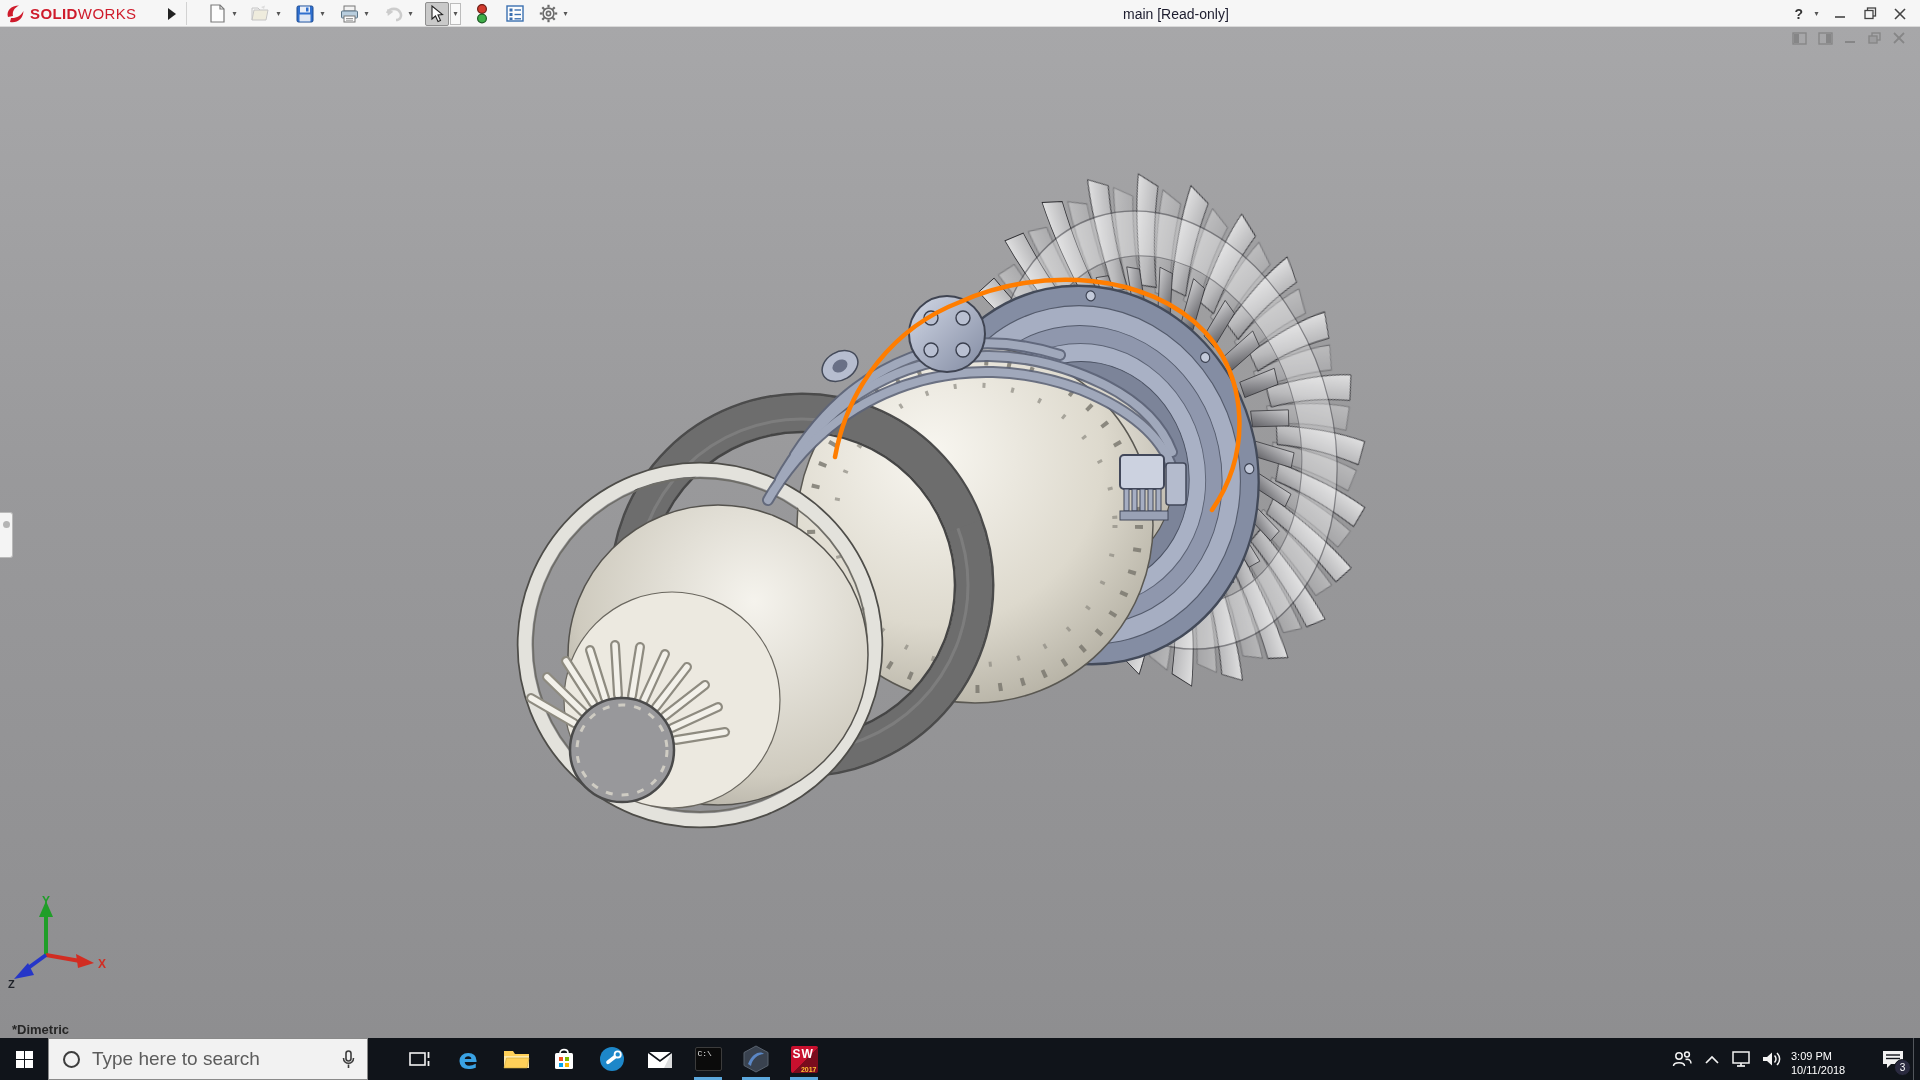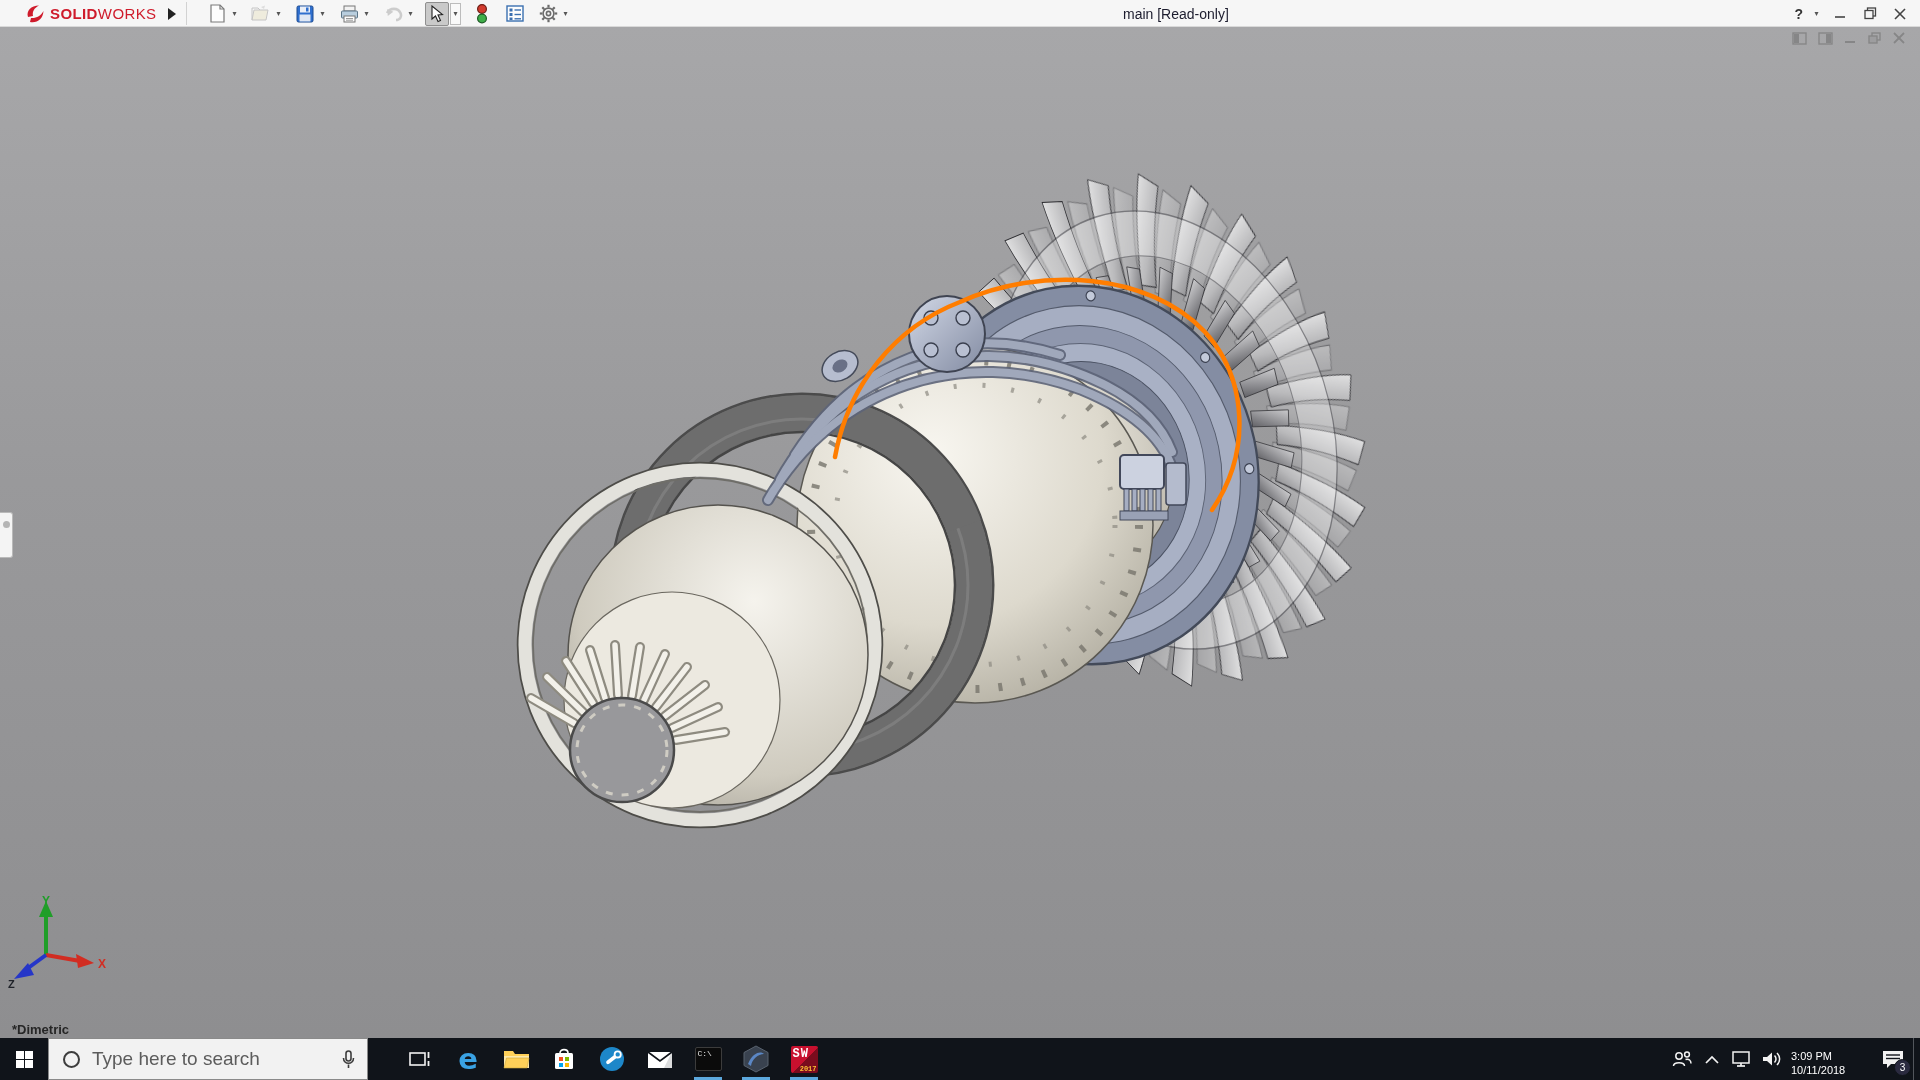--- a/index.html
+++ b/index.html
@@ -2,21 +2,21 @@
 <html><head>
 <meta charset="utf-8">
 <style>
   * { margin:0; padding:0; box-sizing:border-box; }
   html,body { width:1920px; height:1080px; overflow:hidden;
               font-family:"Liberation Sans", sans-serif; background:#9a9a9c; }
 
   
   .titlebar { position:absolute; left:0; top:0; width:1920px; height:27px;
               background:#f6f6f6; border-bottom:1px solid #d9d9d9; z-index:50; }
-  .brand { position:absolute; left:24px; top:0; height:27px; display:flex; align-items:center; gap:4px; }
+  .brand { position:absolute; left:4px; top:0; height:27px; display:flex; align-items:center; gap:4px; }
   .brand-text { font-size:15px; color:#cf1b2b; letter-spacing:.4px; }
   .brand-text b { font-weight:bold; }
   .brand-text span.lt { font-weight:normal; }
   .flyout-btn { position:absolute; left:163px; top:3px; width:18px; height:21px;
                 display:flex; align-items:center; justify-content:center; }
   .flyout-btn:after { content:""; width:0; height:0; border-left:8px solid #222;
                       border-top:6px solid transparent; border-bottom:6px solid transparent; }
   .tb-sep { position:absolute; left:186px; top:2px; width:1px; height:23px; background:#d2d2d2; }
   .tools { position:absolute; left:205px; top:0; height:27px; display:flex; align-items:center; }
   .tgroup { display:flex; align-items:center; margin-right:9px; }
@@ -49,21 +49,21 @@
   .searchbox { position:absolute; left:48px; top:0; width:320px; height:42px; background:#f2f2f2;
                border:1px solid #8a8a8a; display:flex; align-items:center; }
   .searchbox .ring { width:17px; height:17px; border:2.5px solid #3d3d3d; border-radius:50%; margin:0 12px 0 14px; }
   .searchbox .ph { font-size:19px; color:#5c5c5c; flex:1; }
   .searchbox .mic { margin-right:12px; }
   .tb-apps { position:absolute; left:396px; top:0; height:42px; display:flex; }
   .app { position:relative; width:48px; height:42px; display:flex; align-items:center; justify-content:center; }
   .app.running:after { content:""; position:absolute; left:10px; right:10px; bottom:0; height:3px; background:#5ca8dd; }
   .edge-e { font-family:"DejaVu Sans", sans-serif; font-size:29px; font-weight:bold; color:#3aa2e4; line-height:1; }
   .sw-tile { width:27px; height:27px; background:linear-gradient(135deg,#c8102e 0 52%,#7a0c1d 52% 100%);
-             position:relative; border-radius:2px;font-family:Liberation Mono, monospace; }
+             position:relative; border-radius:2px; }
   .sw-tile .sw { position:absolute; left:2px; top:1px; color:#fff; font-size:12px; font-weight:bold; letter-spacing:1px; }
   .sw-tile .yr { position:absolute; right:1px; bottom:0px; color:#ffc233; font-size:7px; font-weight:bold; }
   .cmd-tile { width:27px; height:24px; background:#0b0b0b; border:1px solid #3c3c3c; border-radius:2px; position:relative; }
   .cmd-tile .cl { position:absolute; left:2px; top:1px; color:#e8e8e8; font-family:"Liberation Mono", monospace; font-size:8px; }
   .tray { position:absolute; right:0; top:0; height:42px; display:flex; align-items:center; }
   .tray-ic { width:30px; height:42px; display:flex; align-items:center; justify-content:center; }
   .clock { width:76px; color:#fff; font-size:11px; line-height:1.3; margin:8px 6px 0 4px; }
   .action { position:relative; width:40px; height:42px; display:flex; align-items:center; justify-content:center; }
   .badge { position:absolute; right:2px; bottom:4px; width:17px; height:17px; border-radius:50%;
            background:#2a2a3f; border:1px solid #10141a; color:#fff; font-size:10px;

